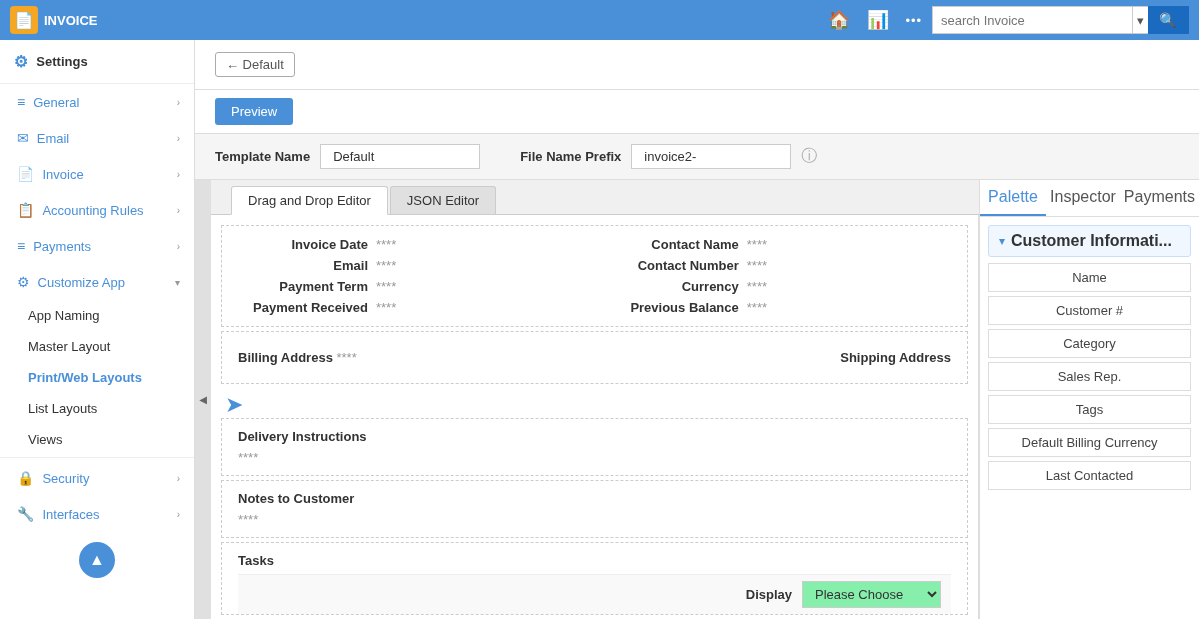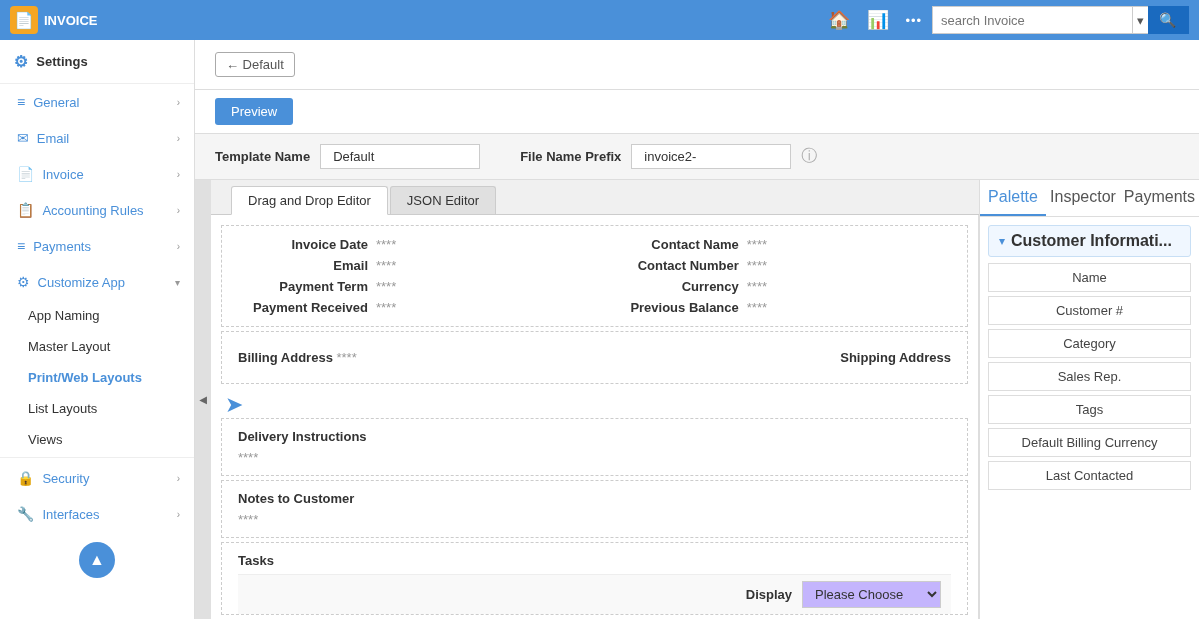--- a/index.html
+++ b/index.html
@@ -89,21 +89,21 @@
     .palette-tab.active { color: #4a90d9; border-bottom: 2px solid #4a90d9; font-weight: 500; }
     .palette-body { flex: 1; overflow-y: auto; padding: 8px; }
     .palette-section-header { display: flex; align-items: center; gap: 6px; background: #f0f7ff; border: 1px solid #c8dff5; padding: 6px 10px; margin-bottom: 6px; cursor: pointer; border-radius: 3px; }
     .palette-section-chevron { color: #4a90d9; font-size: 12px; }
     .palette-section-title { color: #333; font-weight: 700; font-size: 16px; }
     .palette-item { background: white; border: 1px solid #ddd; padding: 6px 10px; margin-bottom: 4px; cursor: pointer; color: #444; text-align: center; border-radius: 0; }
 
     
     .display-row { display: flex; align-items: center; justify-content: flex-end; gap: 10px; padding: 6px 10px; background: #f9f9f9; border-top: 1px solid #eee; }
     .display-label { font-weight: bold; color: #333; }
-    .display-select { padding: 4px 20px 4px 8px; border: 1px solid #ccc; background: #c4b5fd; cursor: pointer; color: #333; }
+    .display-select { padding: 4px 20px 4px 8px; border: 1px solid #ccc; background: #86efac; cursor: pointer; color: #333; }
 
     
     .tasks-section { border: 1px dashed #ccc; padding: 10px 16px 0 16px; }
   </style>
 </head>
 <body>
 
 <div class="topbar">
   <div class="topbar-logo">
     <div class="topbar-logo-icon">📄</div>

